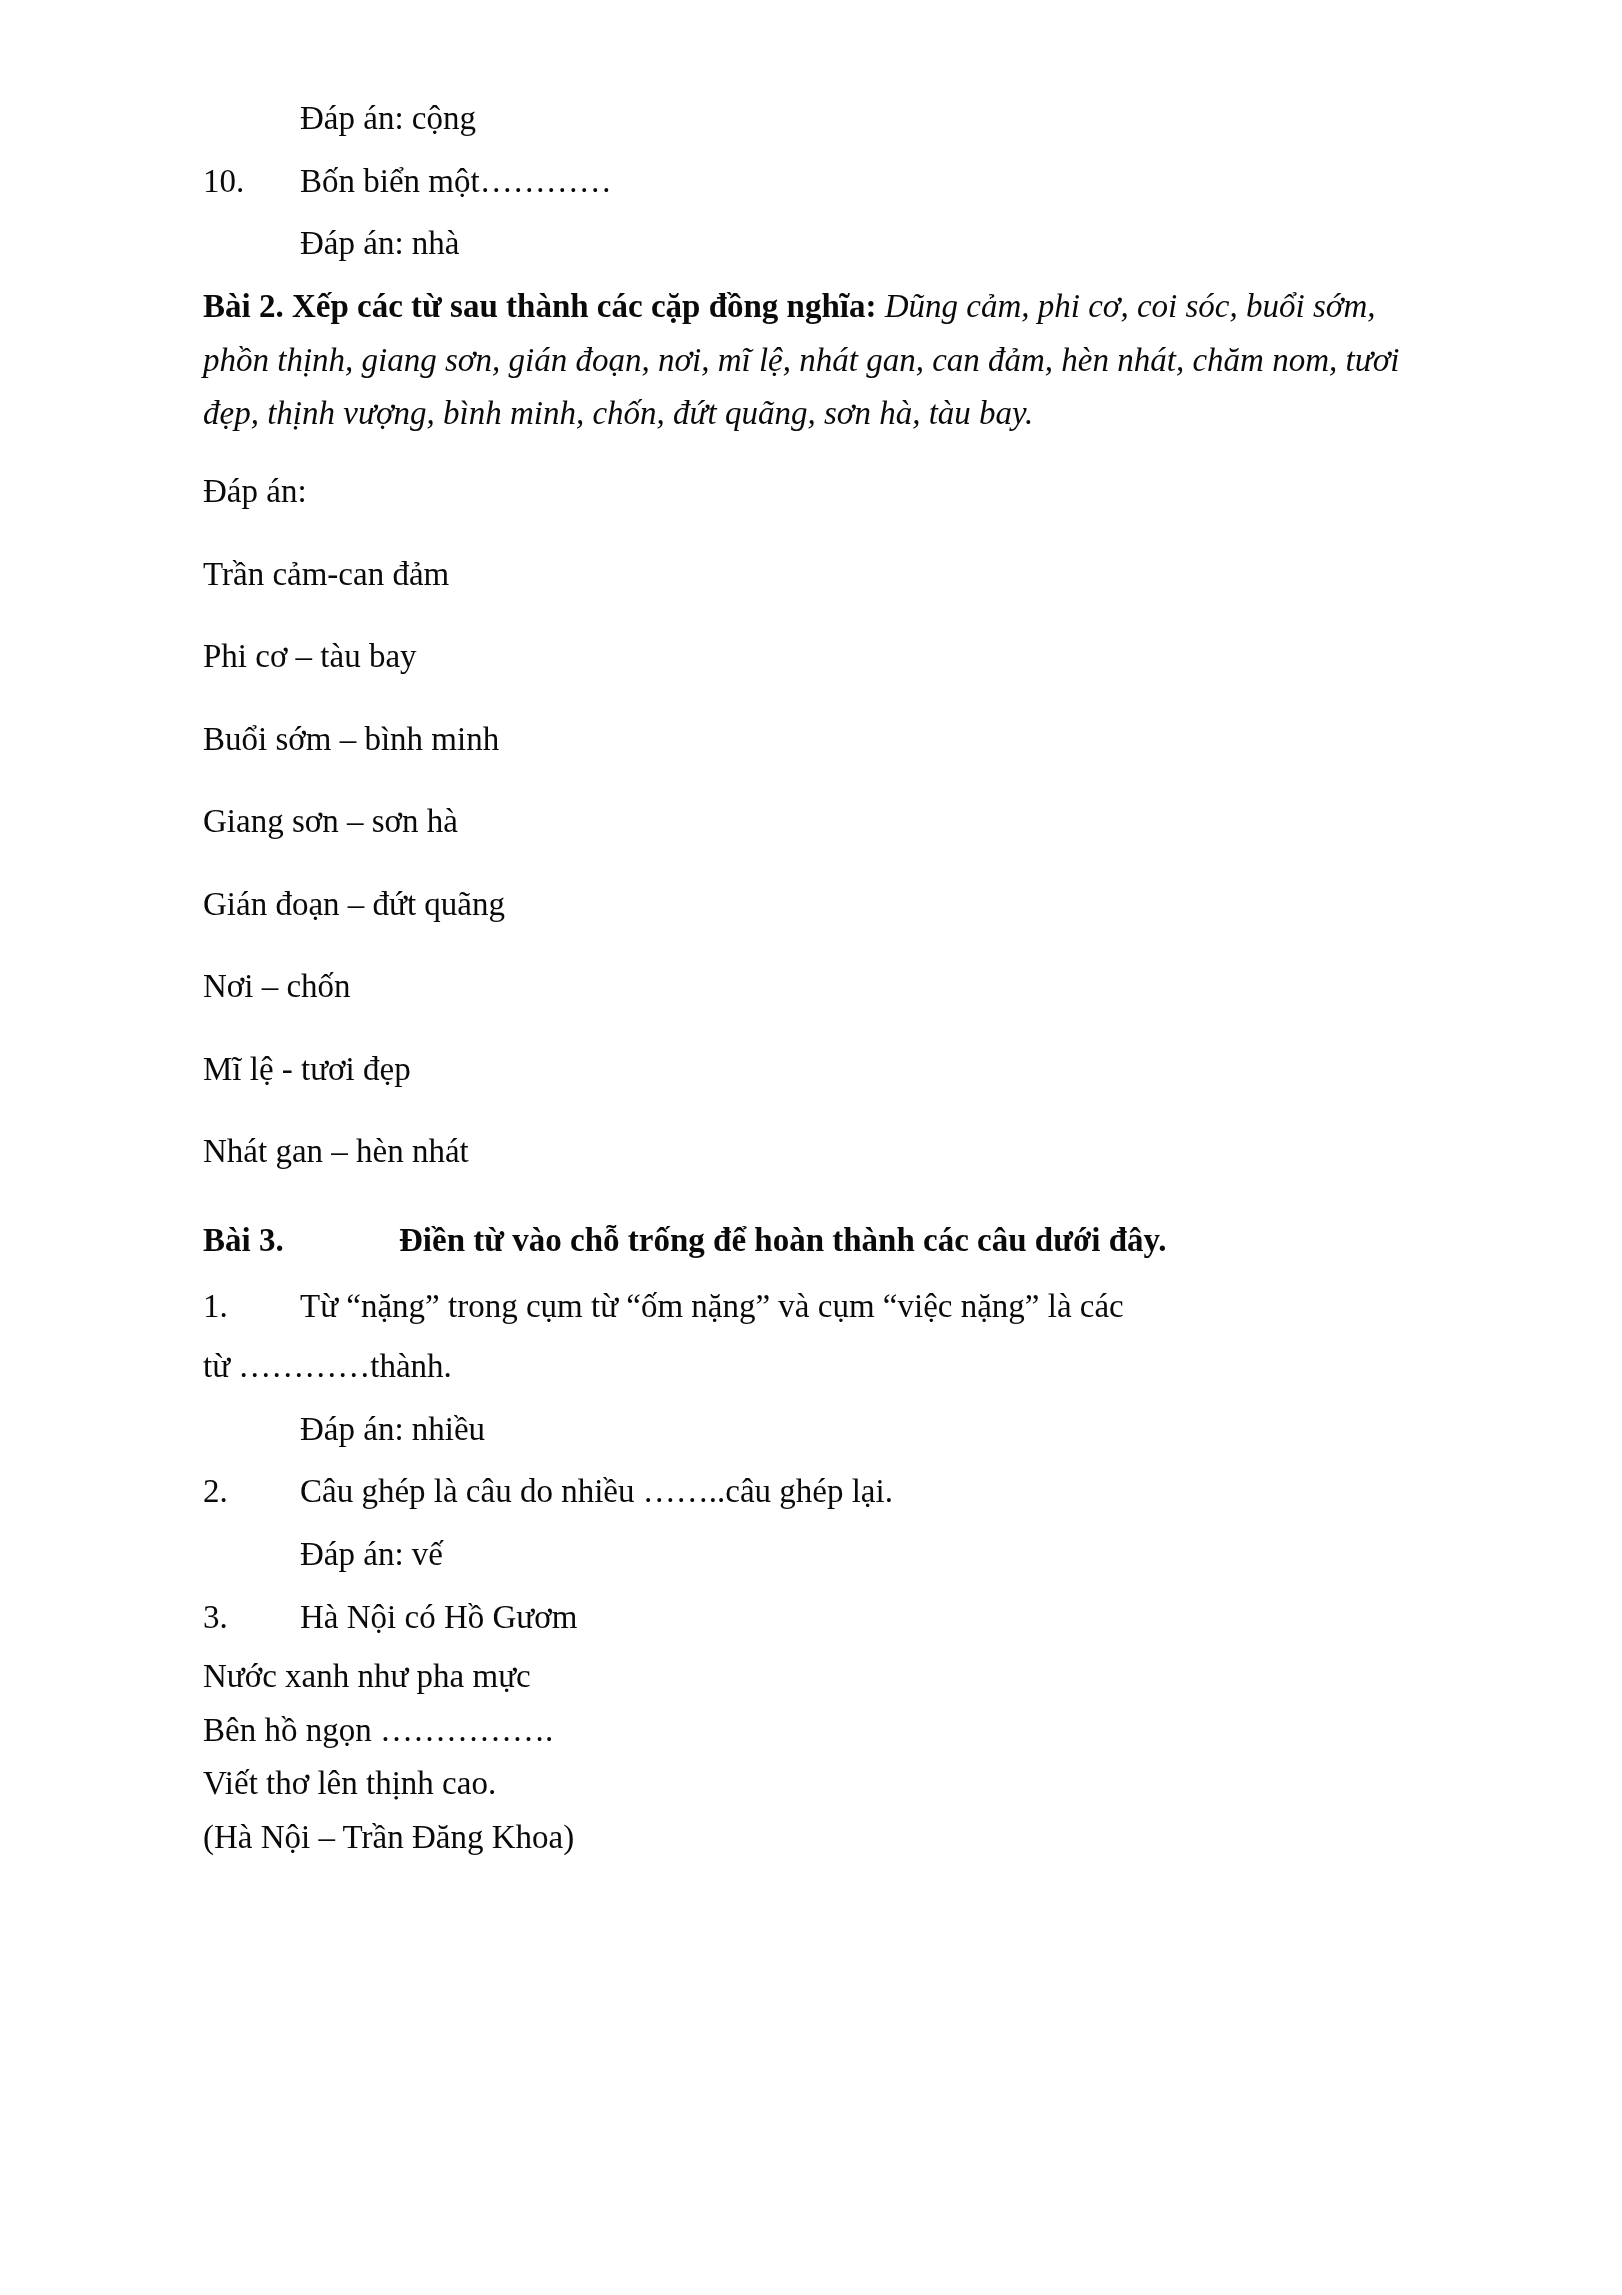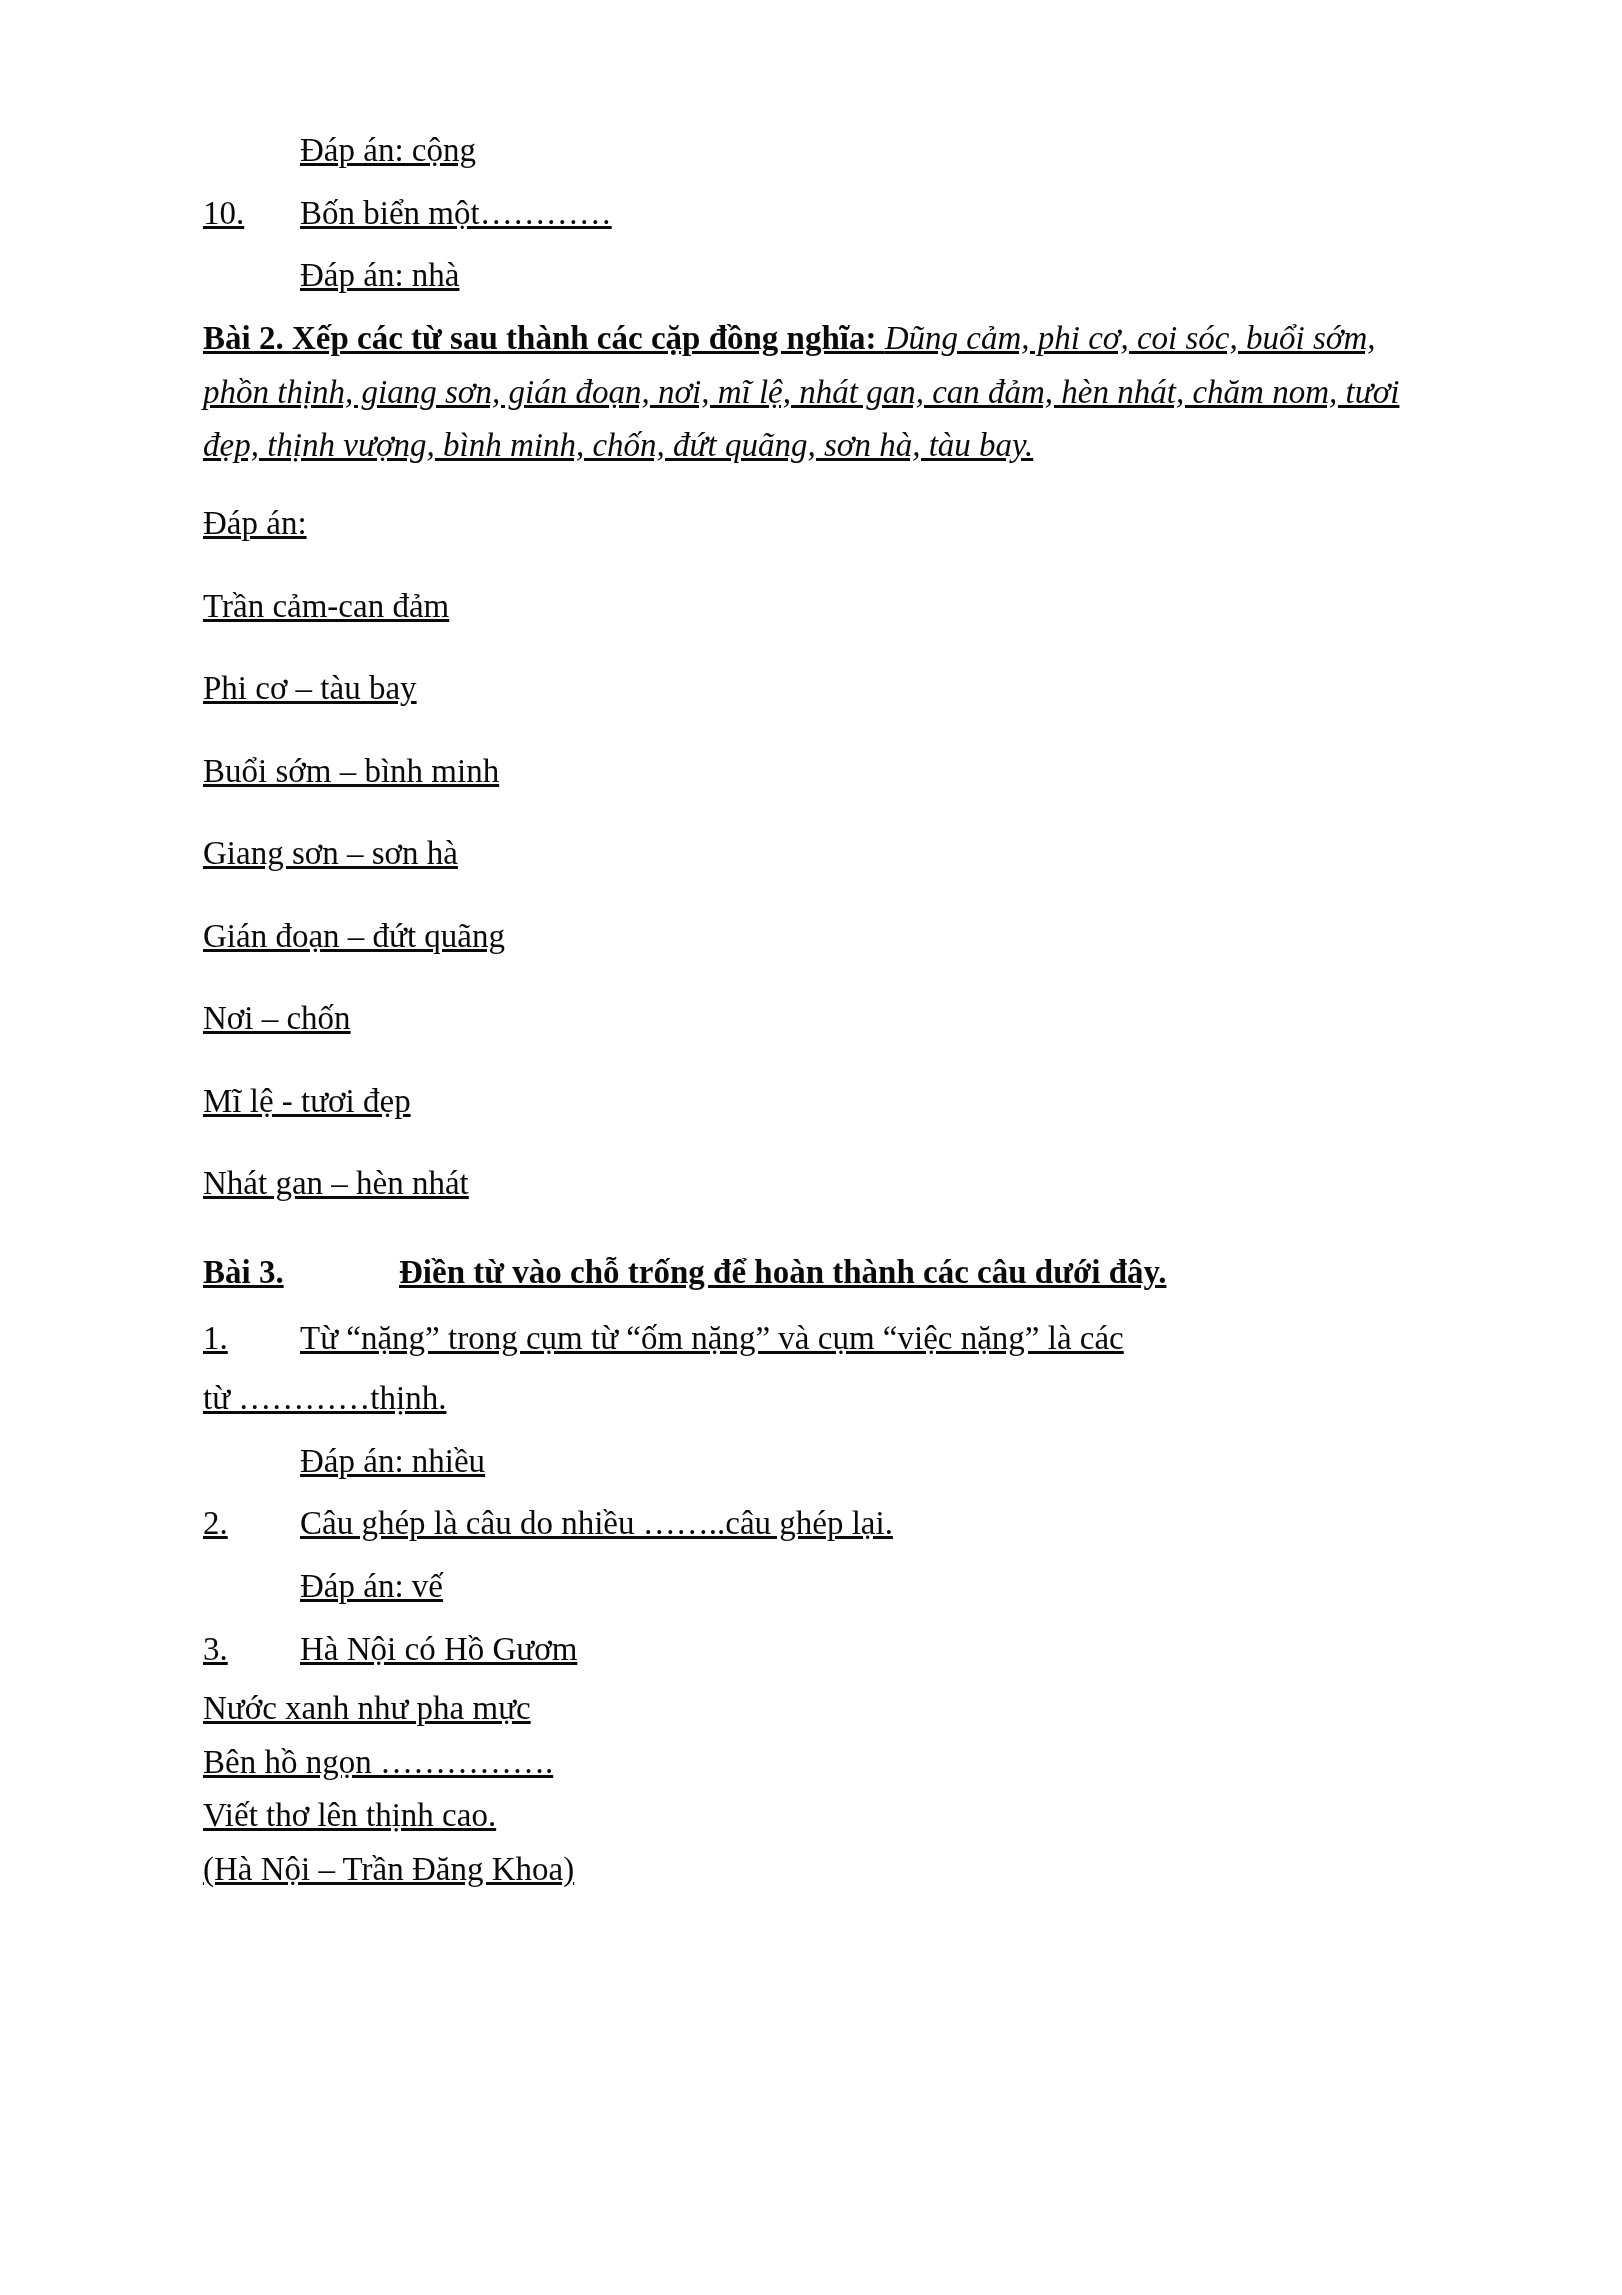--- a/index.html
+++ b/index.html
@@ -8,23 +8,22 @@
 
   .page {
     position: relative;
     width: 1623px;
     height: 2295px;
     background: #ffffff;
     color: #0a0a0a;
     font-family: "Liberation Serif", "DejaVu Serif", serif;
     font-size: 33px;
     line-height: 1.62;
-    padding: 115px 196px 131px 203px;
+    padding: 83px 196px 131px 203px;
     overflow: hidden;
-    text-decoration: underline;
   }
 
   .line { width: 100%; }
 
   
   .answer { padding-left: 97px; margin: 9.2px 0; }
 
   
   .numbered { display: flex; margin: 6.5px 0; }
   .numbered .num { flex: 0 0 97px; }
@@ -69,21 +68,21 @@
       <div class="line pair"><span class="txt">Mĩ lệ - tươi đẹp</span></div>
       <div class="line pair"><span class="txt">Nhát gan – hèn nhát</span></div>
       <div class="line heading">
         <span class="num">Bài 3.</span>
         <span class="txt">Điền từ vào chỗ trống để hoàn thành các câu dưới đây.</span>
       </div>
       <div class="line numbered">
         <span class="num">1.</span>
         <span class="txt">Từ “nặng” trong cụm từ “ốm nặng” và cụm “việc nặng” là các</span>
       </div>
-      <div class="line plain"><span class="txt">từ …………thịnh.</span></div>
+      <div class="line plain"><span class="txt">từ …………thành.</span></div>
       <div class="line answer"><span class="txt">Đáp án: nhiều</span></div>
       <div class="line numbered">
         <span class="num">2.</span>
         <span class="txt">Câu ghép là câu do nhiều ……..câu ghép lại.</span>
       </div>
       <div class="line answer"><span class="txt">Đáp án: vế</span></div>
       <div class="line numbered">
         <span class="num">3.</span>
         <span class="txt">Hà Nội có Hồ Gươm</span>
       </div>

